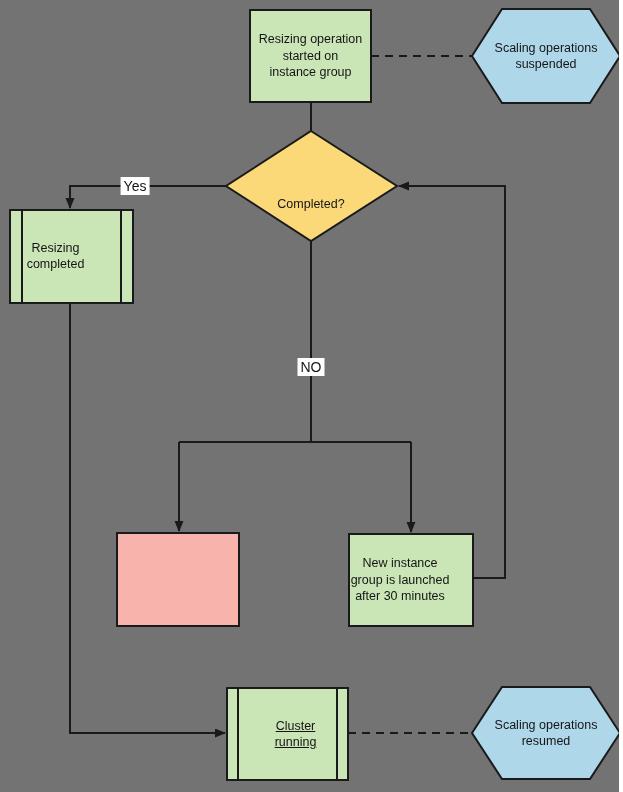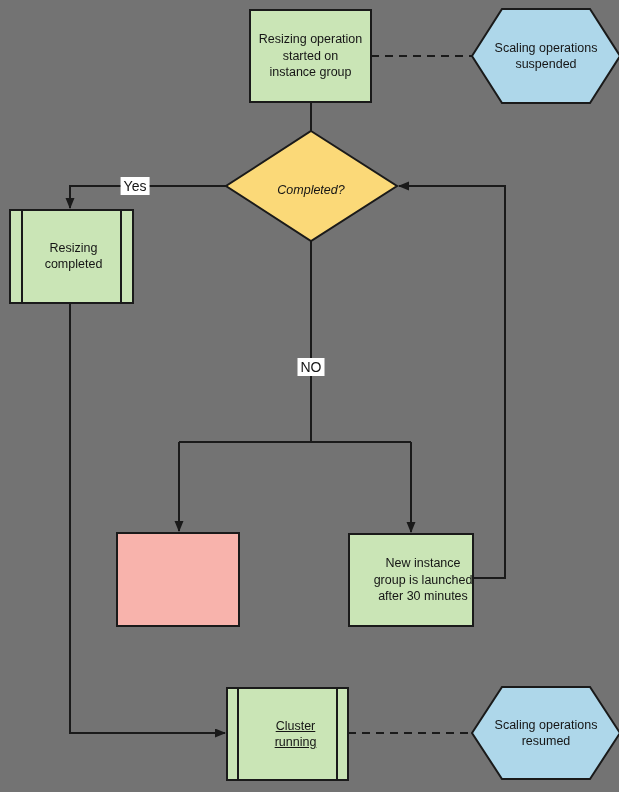--- a/index.html
+++ b/index.html
@@ -89,27 +89,27 @@
     </g>
   </svg>
 
   <div class="node-label" style="left:252px; top:12px; width:117px; height:88px;">Resizing operation
 started on
 instance group</div>
 
   <div class="node-label" style="left:478px; top:10px; width:136px; height:92px;">Scaling operations
 suspended</div>
 
-  <div class="node-label" style="left:247px; top:135px; width:128px; height:110px;font-style:italic;">Completed?</div>
+  <div class="node-label" style="left:247px; top:149px; width:128px; height:110px;">Completed?</div>
 
-  <div class="node-label" style="left:26px; top:212px; width:95px; height:88px;">Resizing
+  <div class="node-label" style="left:8px; top:212px; width:95px; height:88px;">Resizing
 completed</div>
 
 
-  <div class="node-label" style="left:363px; top:536px; width:120px; height:88px;">New instance
+  <div class="node-label" style="left:340px; top:536px; width:120px; height:88px;">New instance
 group is launched
 after 30 minutes</div>
 
   <div class="node-label" style="left:248px; top:690px; width:95px; height:88px;text-decoration:underline;">Cluster
 running</div>
 
   <div class="node-label" style="left:478px; top:689px; width:136px; height:88px;">Scaling operations
 resumed</div>
 
   <div class="edge-label" style="left:135px; top:186px;">Yes</div>

